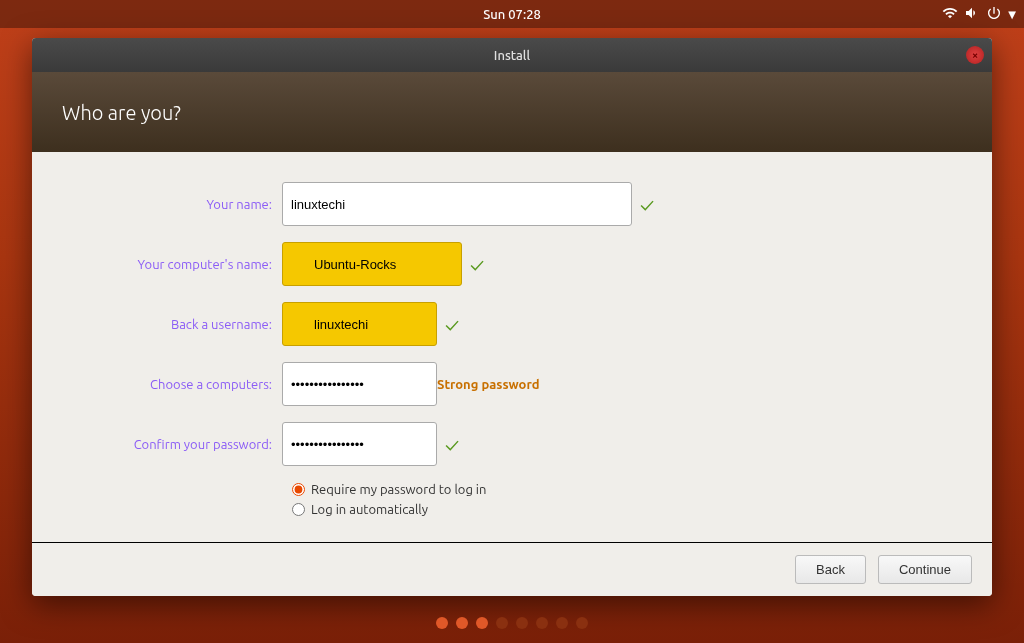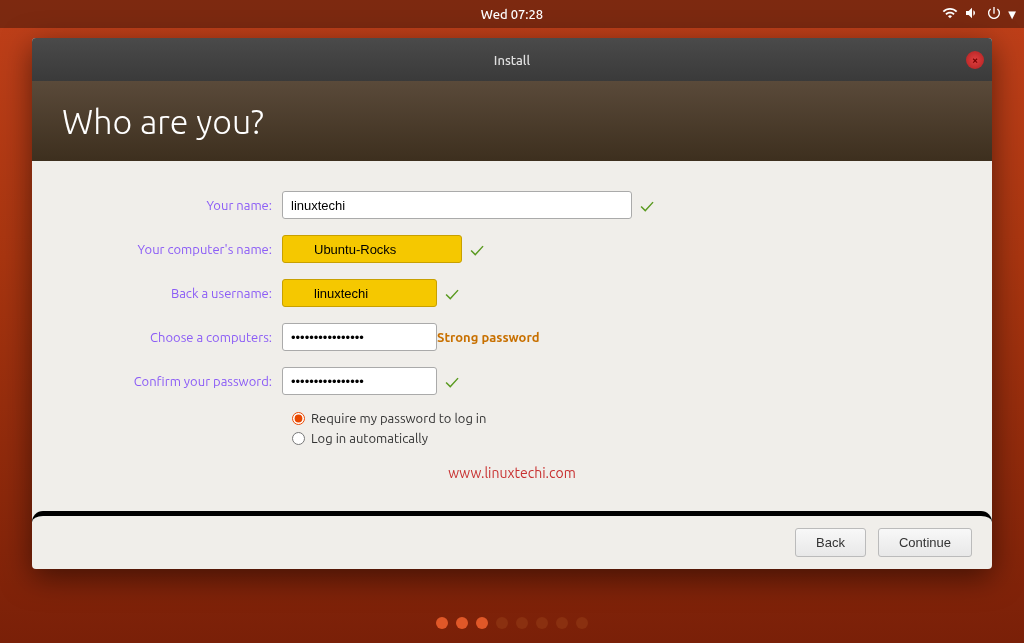--- a/index.html
+++ b/index.html
@@ -49,21 +49,21 @@
       width: 960px;
       background: #f0eeea;
       border-radius: 4px;
       box-shadow: 0 8px 30px rgba(0,0,0,0.5);
       overflow: hidden;
     }
 
     
     .window-titlebar {
       background: linear-gradient(to bottom, #4a4a4a, #3a3a3a);
-      height: 43px;
+      height: 34px;
       display: flex;
       align-items: center;
       justify-content: center;
       position: relative;
     }
     .window-title {
       color: #e0e0e0;
       font-size: 13px;
       font-weight: 500;
     }
@@ -86,21 +86,21 @@
     
     .page-header {
       background: linear-gradient(to bottom, #5a4a3a, #3d2f1e);
       padding: 20px 30px;
       min-height: 80px;
       display: flex;
       align-items: center;
     }
     .page-title {
       color: white;
-      font-size: 34px;
+      font-size: 20px;
       font-weight: 300;
     }
 
     
     .content {
       background: #f0eeea;
       padding: 30px 40px 20px 40px;
     }
 
     
@@ -124,21 +124,21 @@
       margin-top: -10px;
       margin-bottom: 10px;
     }
 
     
     .text-input {
       border: 1px solid #aaa;
       border-radius: 3px;
       padding: 4px 8px;
       font-size: 13px;
-      height: 28px;
+      height: 44px;
       background: white;
       outline: none;
     }
     .text-input.highlighted {
       background: #f5c800;
       border-color: #c8a000;
       padding-left: 31px;
     }
     .text-input.normal-bg {
       background: white;
@@ -190,22 +190,21 @@
       text-decoration: none;
     }
 
     
     .button-row {
       display: flex;
       justify-content: flex-end;
       padding: 12px 20px;
       gap: 12px;
       background: #f0eeea;
-      border-top: 5px solid #000000;
-      border-radius: 11px;
+      border-top: 1px solid #000000;
     }
 
     .btn {
       padding: 6px 20px;
       border-radius: 3px;
       font-size: 13px;
       cursor: pointer;
       border: 1px solid #bbb;
       background: linear-gradient(to bottom, #f8f8f8, #e8e8e8);
       color: #333;
@@ -241,21 +240,21 @@
     .icon-svg {
       width: 16px;
       height: 16px;
       fill: white;
     }
   </style>
 </head>
 <body>
 
 <div class="topbar">
-  <span class="topbar-time">Wed 07:28</span>
+  <span class="topbar-time">Sun 07:28</span>
   <div class="topbar-icons">
     <span class="topbar-icon">
       <svg class="icon-svg" viewBox="0 0 24 24">
           <path d="M1 9l2 2c4.97-4.97 13.03-4.97 18 0l2-2C16.93 2.93 7.08 2.93 1 9zm8 8l3 3 3-3a4.237 4.237 0 00-6 0zm-4-4l2 2a7.074 7.074 0 0110 0l2-2C15.14 9.14 8.87 9.14 5 13z"></path>
         </svg>
     </span>
     <span class="topbar-icon">
       <svg class="icon-svg" viewBox="0 0 24 24">
           <path d="M3 9v6h4l5 5V4L7 9H3zm13.5 3c0-1.77-1.02-3.29-2.5-4.03v8.05c1.48-.73 2.5-2.25 2.5-4.02z"></path>
         </svg>
@@ -317,23 +316,20 @@
       <div class="radio-row">
         <input type="radio" name="login" id="require" checked="" style="">
         <label for="require">Require my password to log in</label>
       </div>
       <div class="radio-row">
         <input type="radio" name="login" id="auto" style="">
         <label for="auto">Log in automatically</label>
       </div>
     </div>
 
-    <div class="watermark">
-      <a href="#">www.linuxtechi.com</a>
-    </div>
 
   </div>
 
   <div class="button-row">
     <button class="btn">Back</button>
     <button class="btn btn-primary">Continue</button>
   </div>
 
 </div>
 

